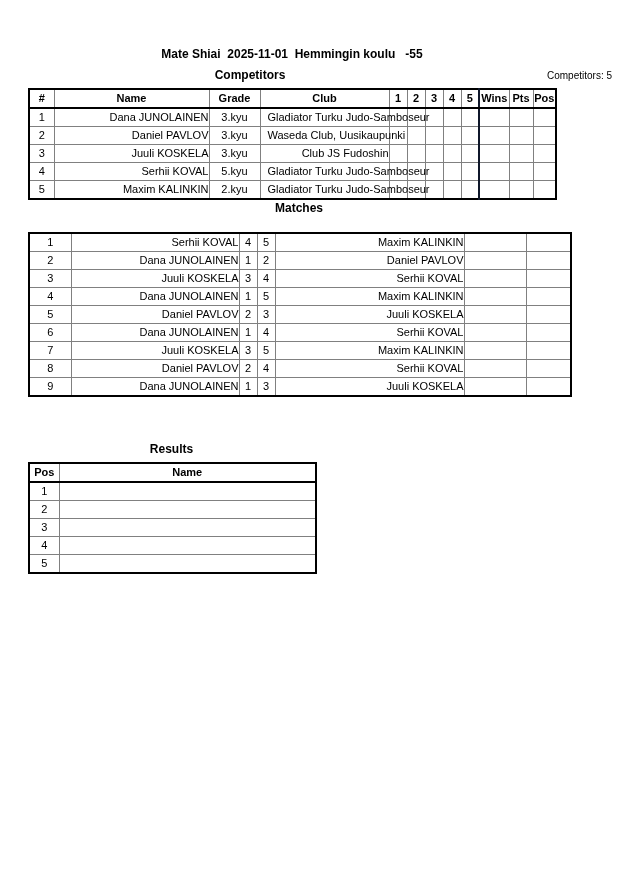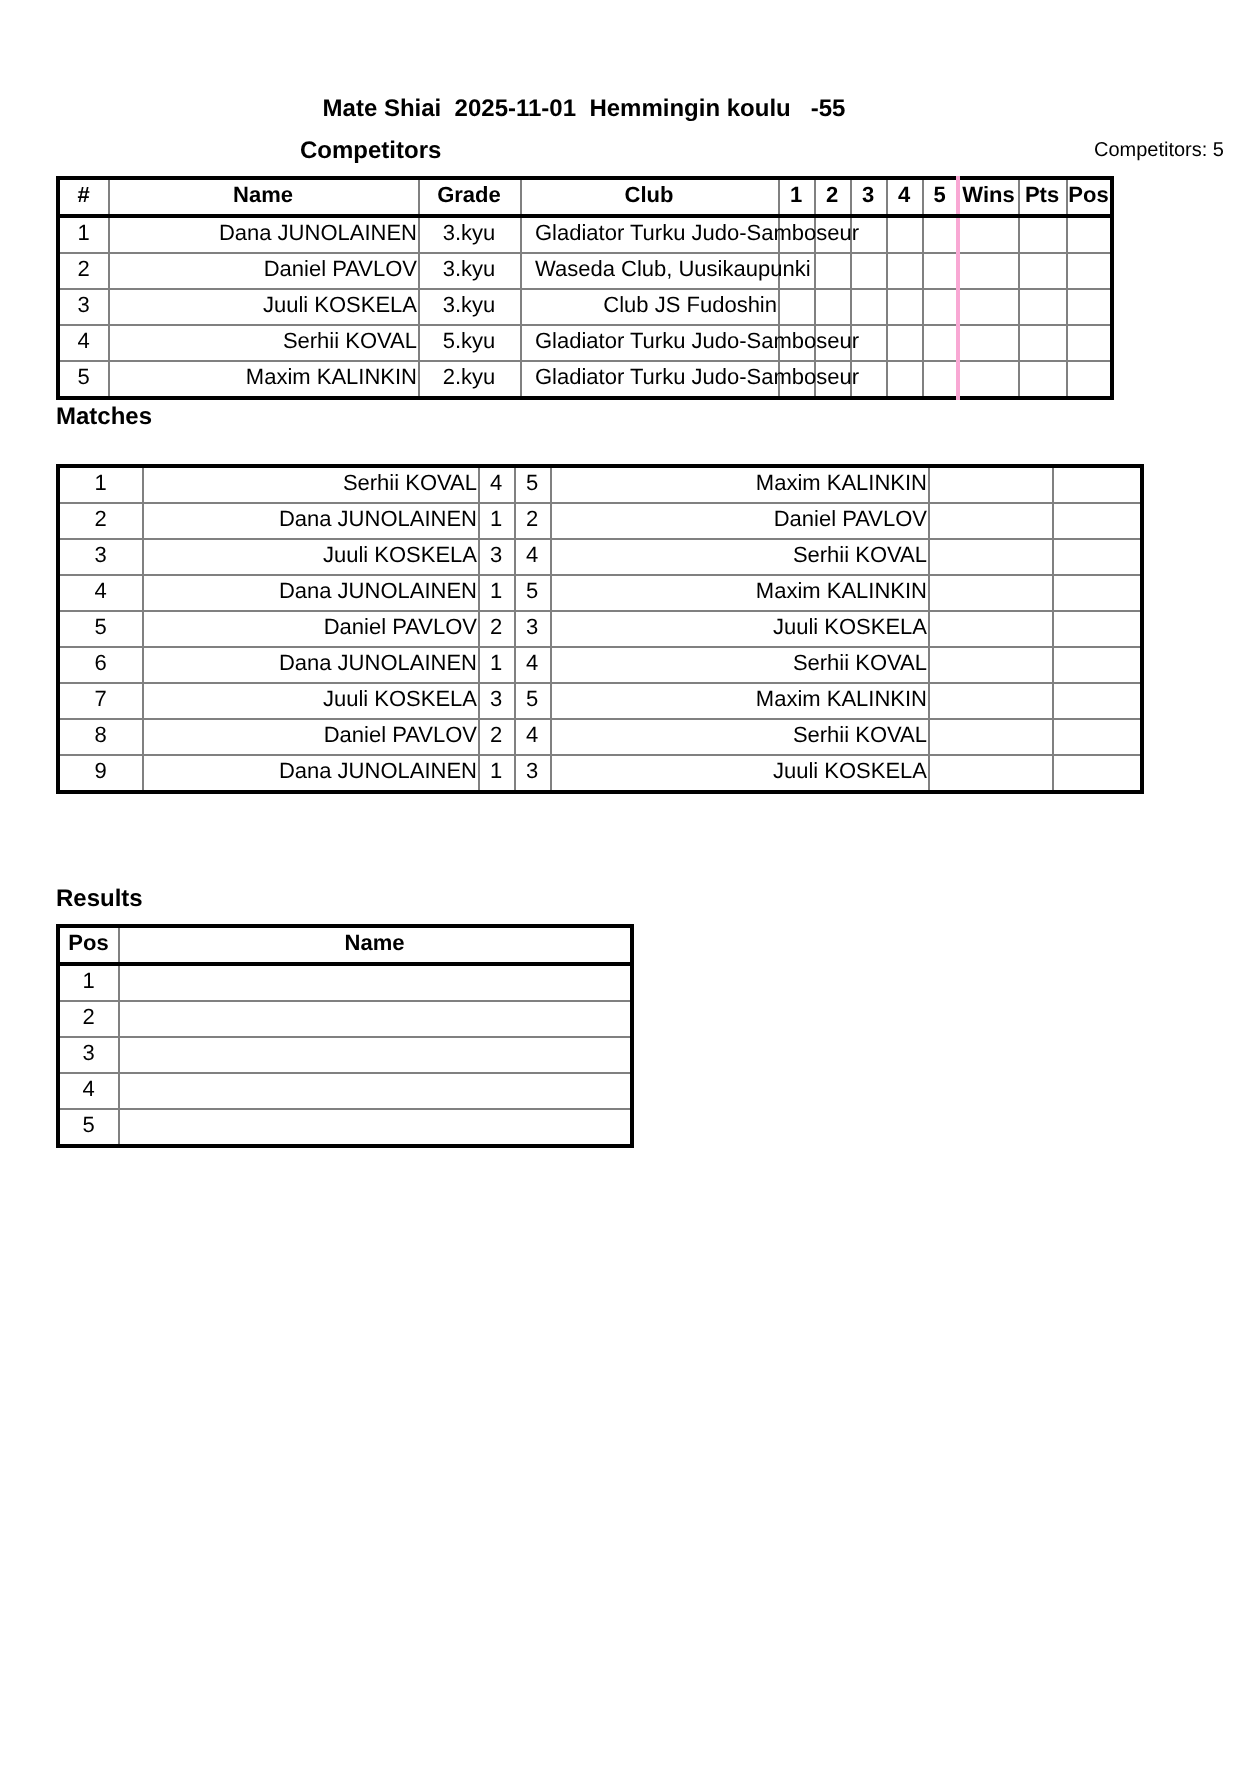--- a/index.html
+++ b/index.html
@@ -14,21 +14,21 @@
   }
 
   .doc-title {
     position: absolute; top: 42px; left: 28px; width: 528px;
     text-align: center; font-size: 12px; font-weight: bold;
     white-space: pre; line-height: 24px;
   }
 
   .section-heading {
     position: absolute; font-size: 12px; font-weight: bold;
-    text-align: left; line-height: 15px;
+    text-align: center; line-height: 15px;
   }
   #competitors-heading { top: 68px; left: 150px; width: 200px; }
   #matches-heading     { top: 201px; left: 28px; width: 542px; }
   #results-heading     { top: 442px; left: 28px; width: 287px; }
 
   .competitors-count {
     position: absolute; top: 69px; left: 430px; width: 182px;
     text-align: right; font-size: 10px; line-height: 13px;
   }
 
@@ -45,21 +45,21 @@
   th, td {
     border: 1px solid #808080;
     height: 18px; padding: 0;
     font-size: 11px; line-height: 17px;
     overflow: hidden; white-space: nowrap;
   }
   th { font-weight: bold; border-bottom: 2px solid #000; text-align: center; }
 
   .cell-left   { text-align: right; padding-left: 7px; }
   .cell-center { text-align: center; }
-  .thick-left  { border-left: 2px solid #f9a8d4; }
+  .thick-left  { border-left: 2px solid #0f172a; }
 
   .overflow-cell { overflow: visible; }
   .overflow-cell span { position: relative; z-index: 3; }
 </style>
 </head>
 <body>
 
 <div class="doc-title">Mate Shiai  2025-11-01  Hemmingin koulu   -55</div>
 
 <div class="section-heading" id="competitors-heading">Competitors</div>

